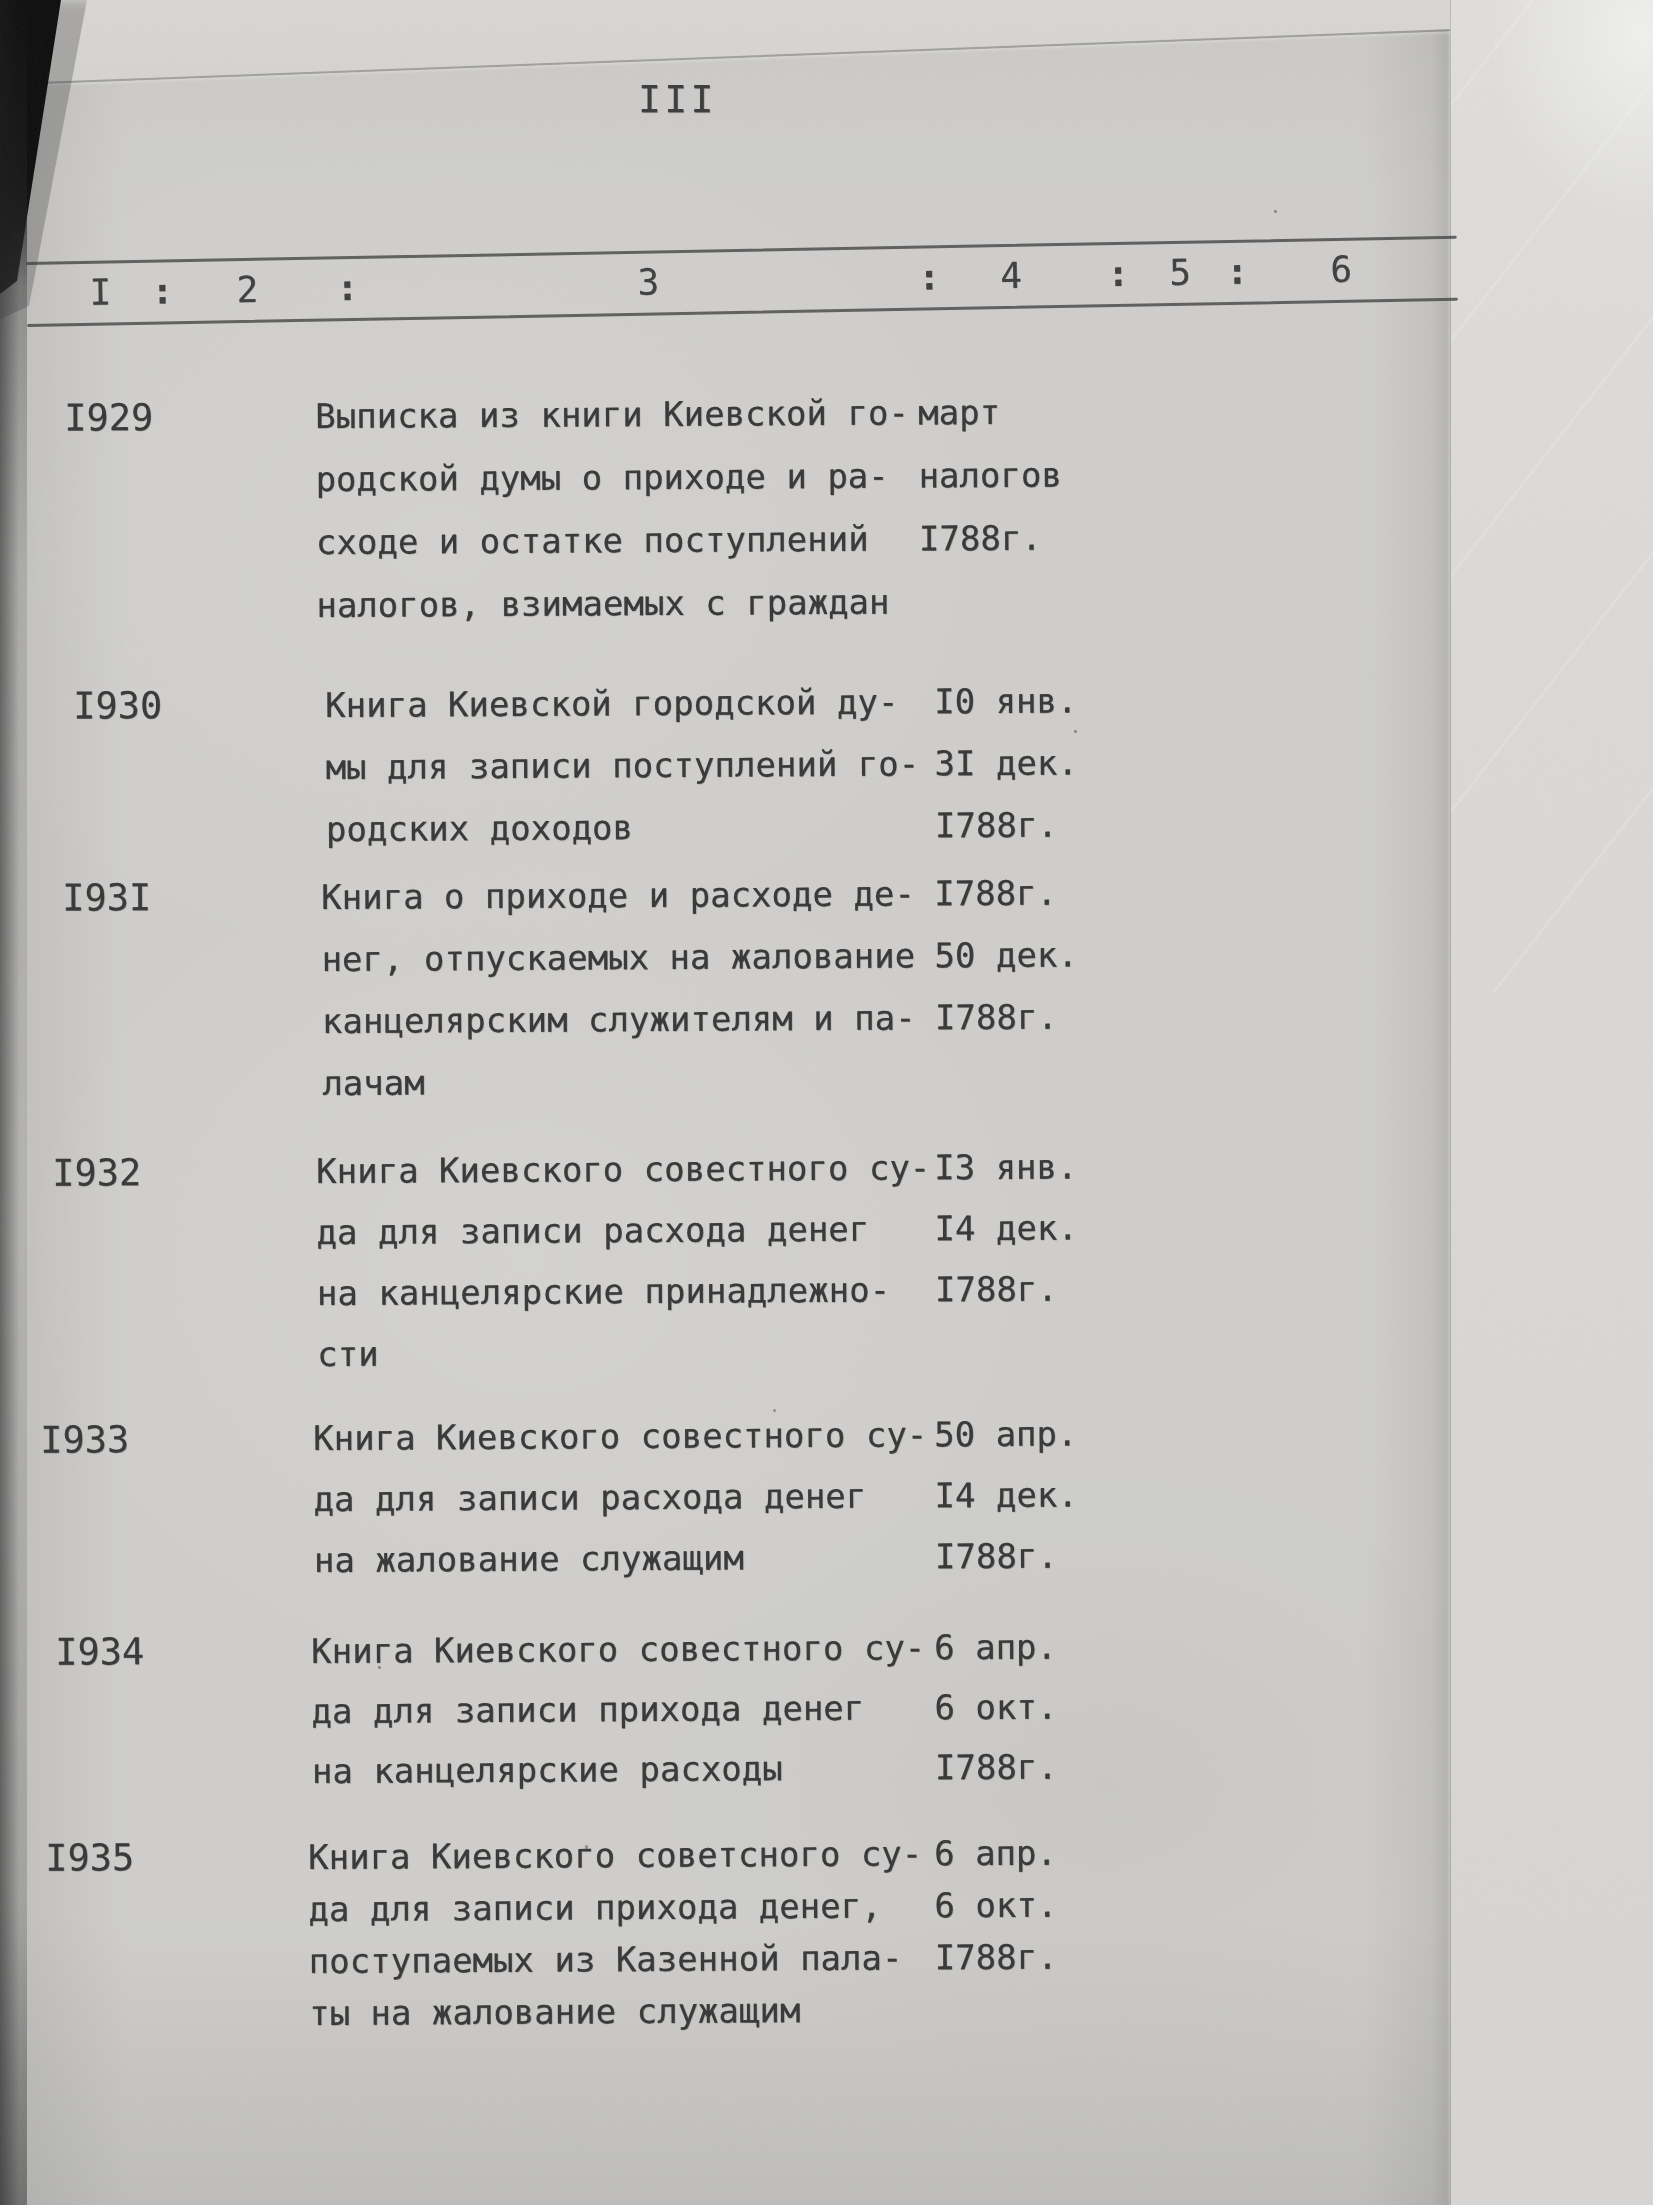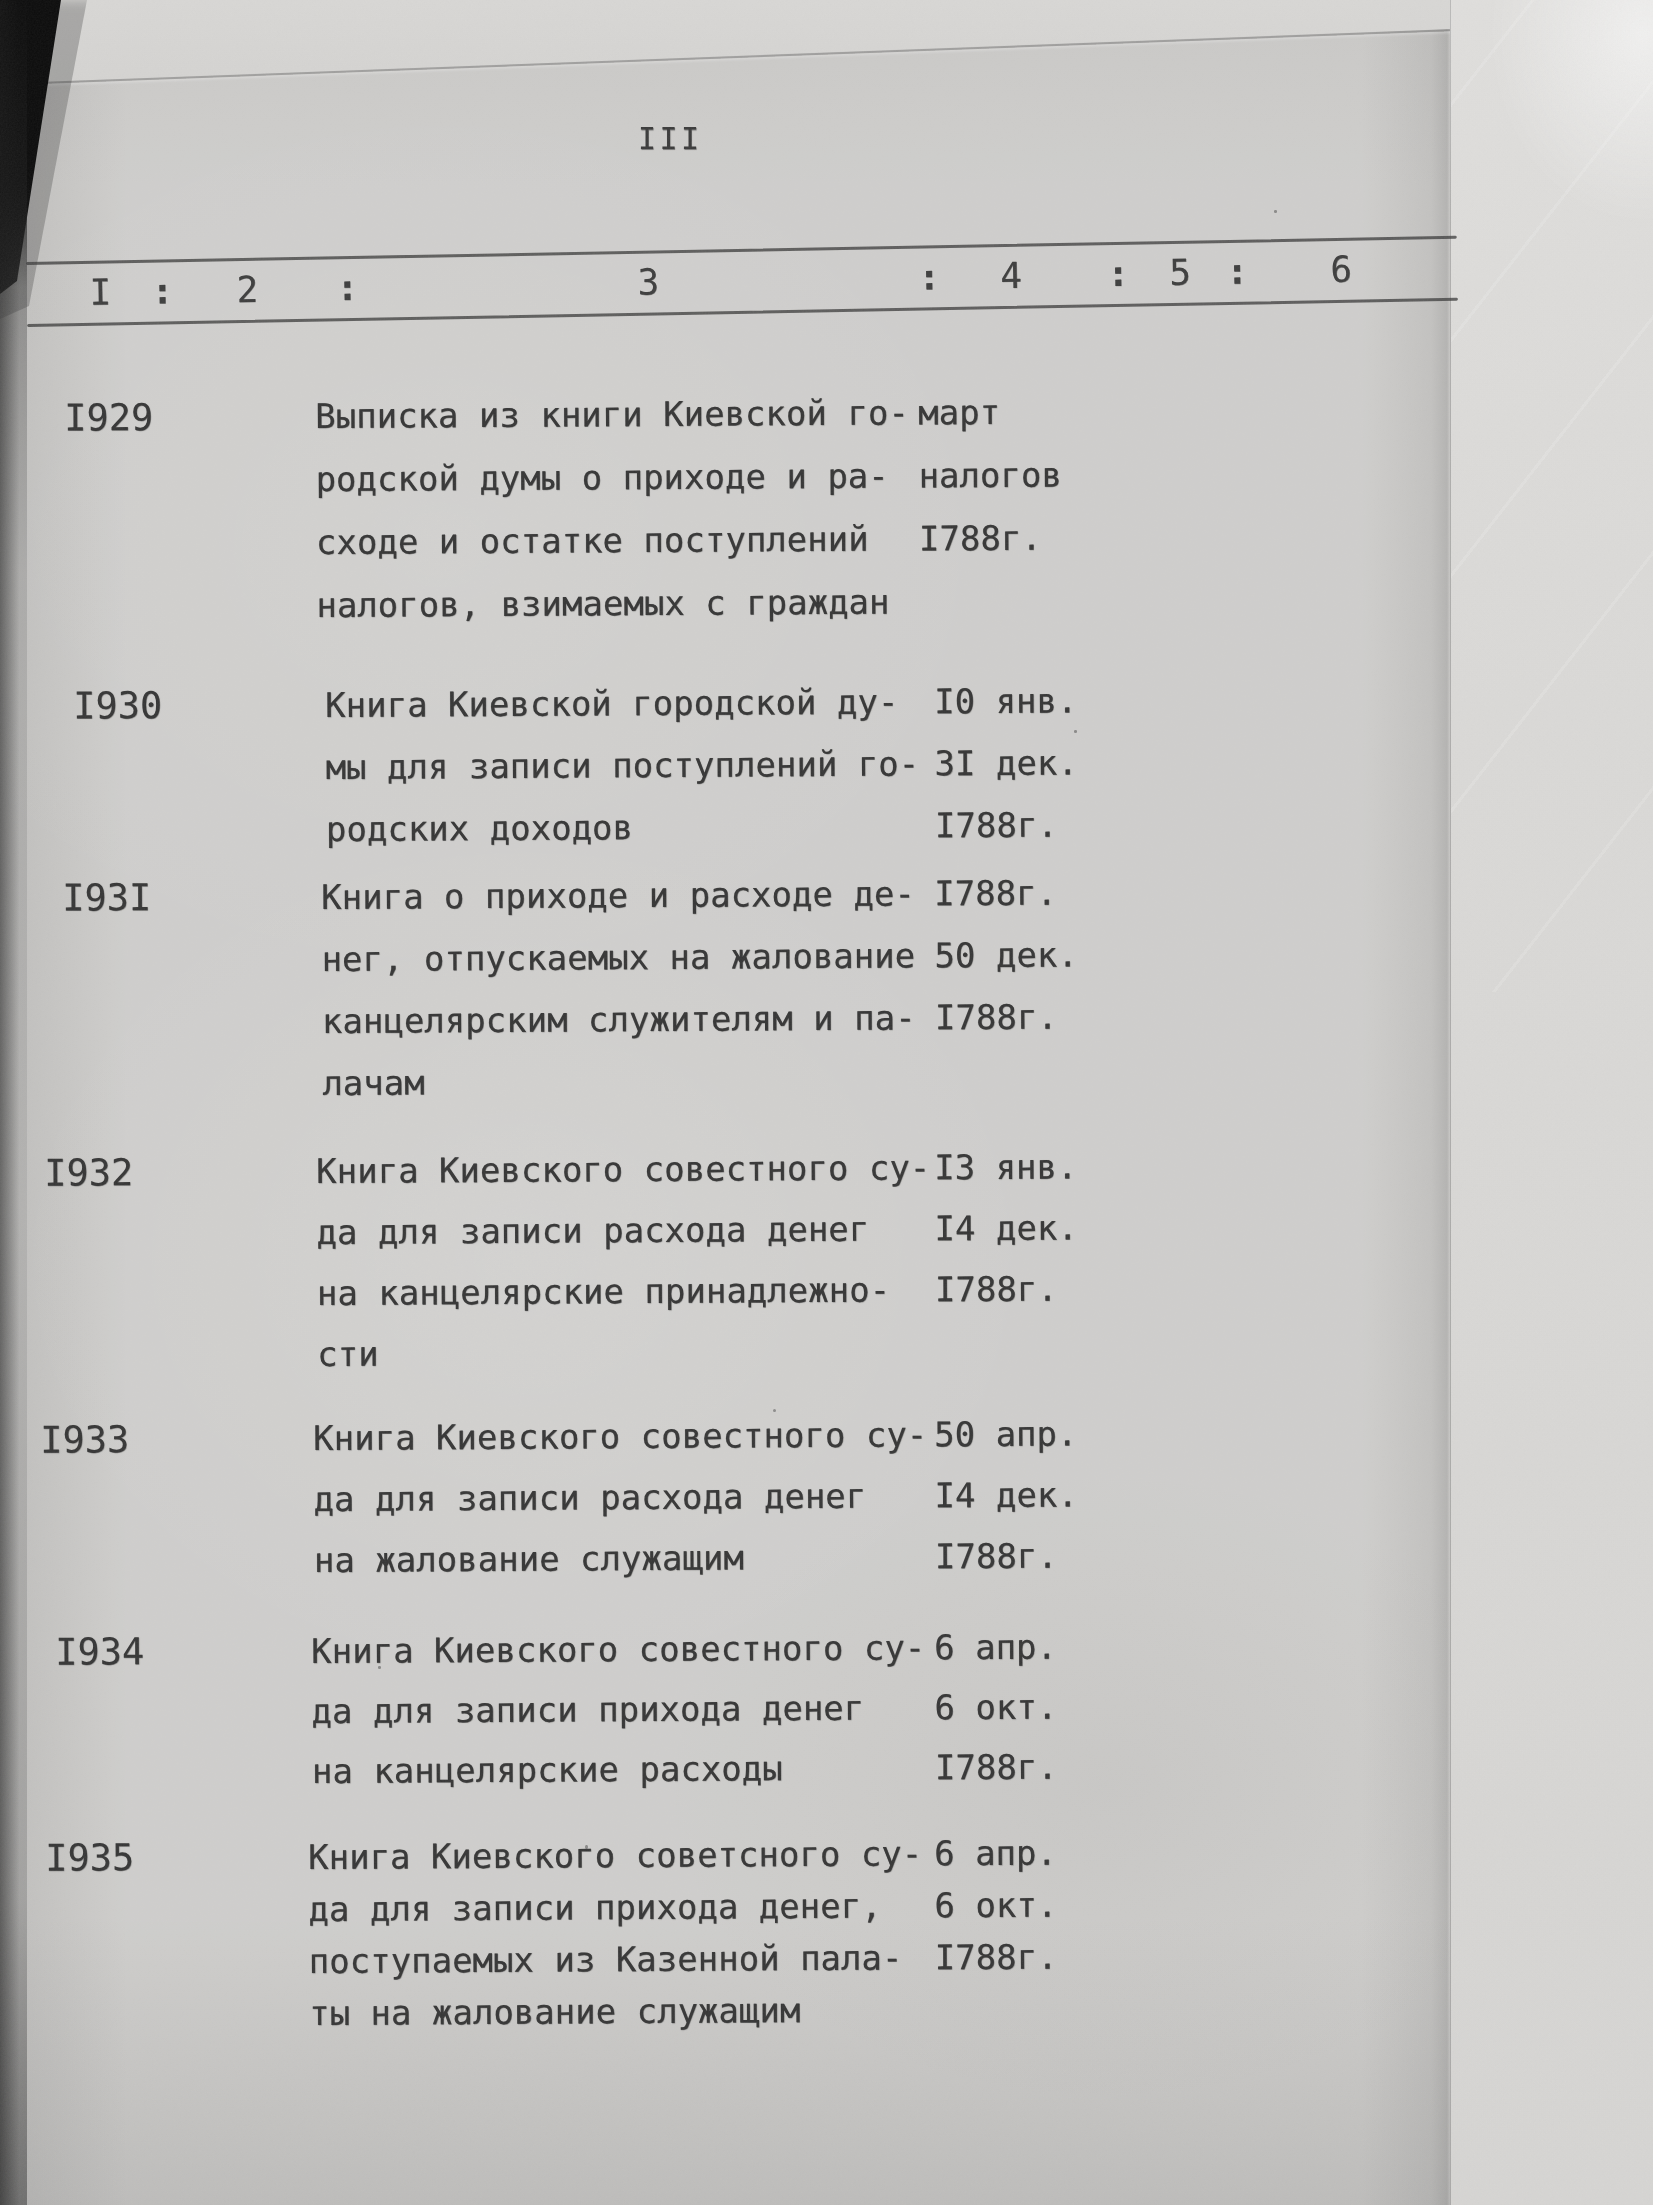--- a/index.html
+++ b/index.html
@@ -55,23 +55,22 @@
     position:absolute;left:0;top:0;width:145px;height:340px;
     background:rgba(55,55,55,0.30);
     clip-path:polygon(0 0, 87px 0, 29px 306px, 0 319px);
     filter:blur(6px);
   }
   .speck{position:absolute;width:3.4px;height:3.4px;border-radius:50%;background:rgba(55,55,55,0.45);}
   .grain{position:absolute;inset:0;pointer-events:none;opacity:.8;}
   
   .page-number{
     position:absolute;left:638px;top:77px;
-    font-size:30px;letter-spacing:3.4px;color:#3a3a3a;
+    font-size:38px;letter-spacing:3.4px;color:#3a3a3a;
     text-shadow:0.5px 0.5px 0.7px rgba(50,50,50,0.55);
-    margin-top:44px;
   }
   .thead{position:absolute;left:25.5px;top:0;width:1431px;height:357px;
     transform:rotate(-1.05deg);transform-origin:0 264px;}
   .rule{position:absolute;left:0;width:1431px;height:2.6px;background:rgba(62,62,62,0.78);border-radius:1.7px;}
   .rule-top{top:262px;}
   .rule-bottom{top:324px;}
   .thead-row{position:absolute;left:0;top:267px;width:1431px;height:54px;}
   .thead-row span{
     position:absolute;top:0;line-height:54px;font-size:36px;color:#3d3d3d;
     text-shadow:0.4px 0.4px 0.6px rgba(55,55,55,0.5);
@@ -157,21 +156,21 @@
       <div class="line">лачам</div>
     </div>
     <div class="dates" style="left:934px">
       <div class="line">I788г.</div>
       <div class="line">50 дек.</div>
       <div class="line">I788г.</div>
     </div>
   </section>
 
   <section class="entry" style="top:1143px;--lh:61px;">
-    <div class="num" style="left:44px">I932</div>
+    <div class="num" style="left:52px">I932</div>
     <div class="desc" style="left:316px">
       <div class="line">Книга Киевского совестного су-</div>
       <div class="line">да для записи расхода денег</div>
       <div class="line">на канцелярские принадлежно-</div>
       <div class="line">сти</div>
     </div>
     <div class="dates" style="left:934px">
       <div class="line">I3 янв.</div>
       <div class="line">I4 дек.</div>
       <div class="line">I788г.</div>

